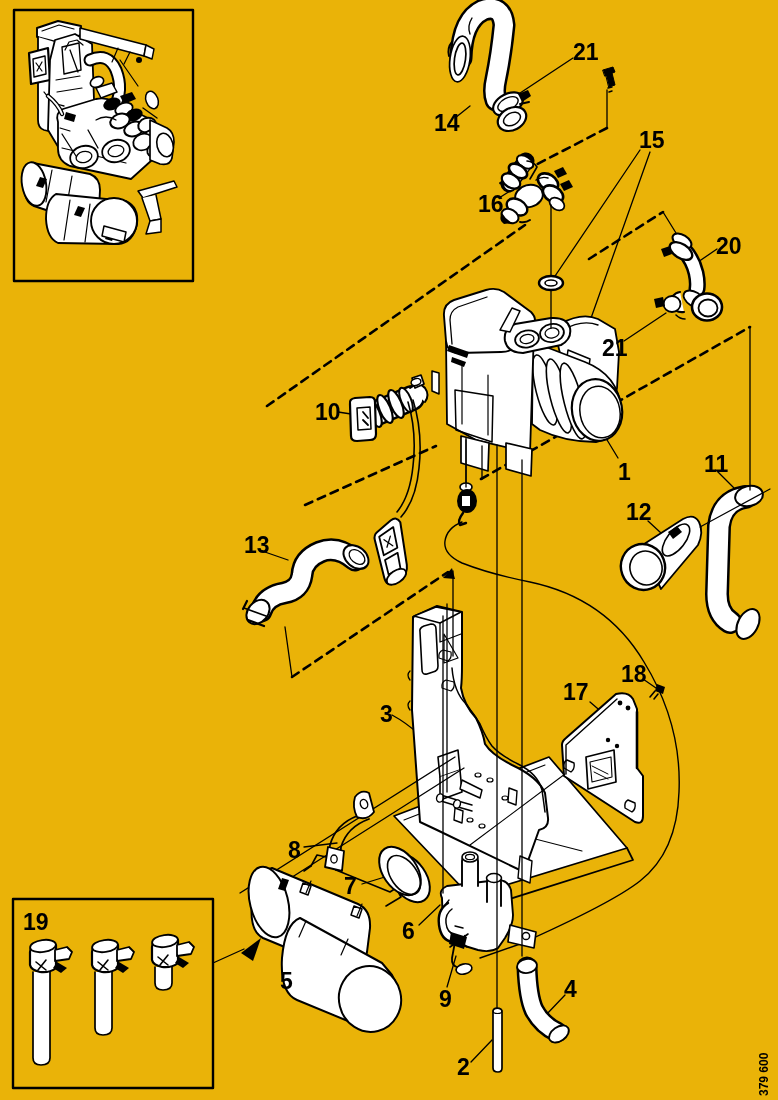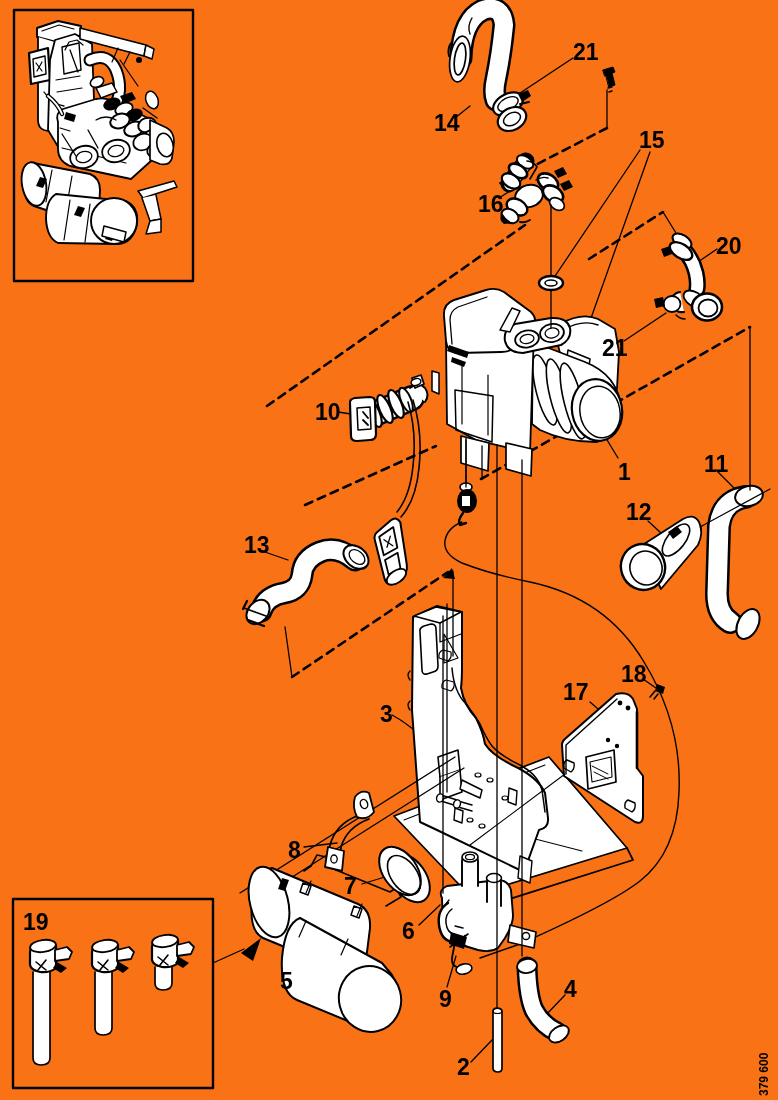--- a/index.html
+++ b/index.html
@@ -1,16 +1,16 @@
 <!DOCTYPE html>
 <html><head>
 <meta charset="utf-8">
 <style>
 html,body{margin:0;padding:0;background:#fff;}
-#page{width:778px;height:1100px;position:relative;background:#f97316;overflow:hidden;}
+#page{width:778px;height:1100px;position:relative;background:#eab308;overflow:hidden;}
 svg{position:absolute;top:0;left:0;}
 text{font-family:"Liberation Sans",sans-serif;font-size:23px;fill:#000;}
 .lbl{font-weight:bold;}
 </style>
 </head>
 <body>
 <div id="page">
 <svg width="778" height="1100" viewBox="0 0 778 1100">
 <g fill="none" stroke="#000" stroke-width="1.7" stroke-linecap="round" stroke-linejoin="round">
 

